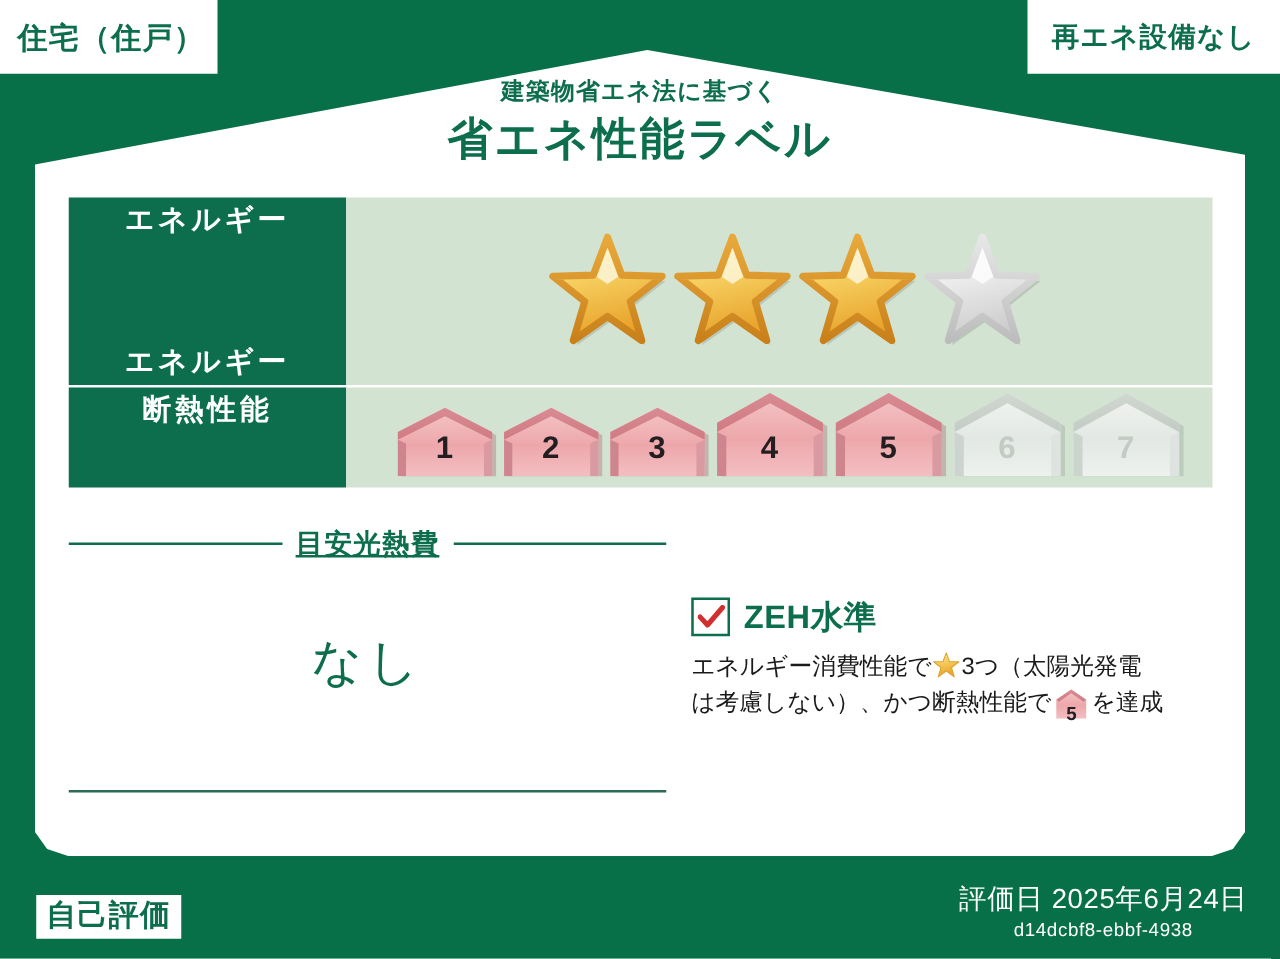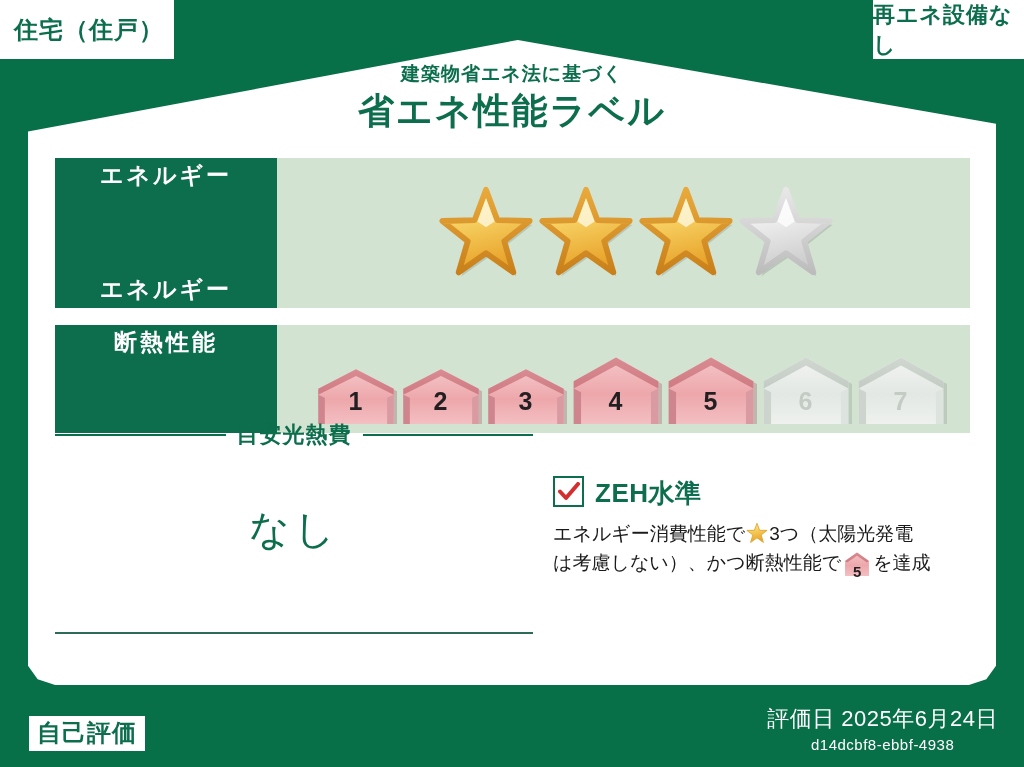--- a/index.html
+++ b/index.html
@@ -32,21 +32,21 @@
     z-index: 6;
   }
   #tag-left {
     left: 0; top: 0;
     width: 174px; height: 59px;
     font-size: 24px;
     padding-left: 4px;
   }
   #tag-right {
     right: 0; top: 0;
-    width: 151px; height: 59px;
+    width: 202px; height: 59px;
     font-size: 22px;
   }
 
   
   #house-card {
     position: absolute;
     left: 28px;
     top: 40px;
     width: 968px;
     height: 645px;
@@ -85,21 +85,21 @@
 
   
   .perf-row {
     position: absolute;
     z-index: 5;
     display: flex;
     left: 55px;
     width: 915px;
   }
   #row-energy { top: 158px; height: 150px; }
-  #row-insul  { top: 325px; height: 108px; }
+  #row-insul  { top: 310px; height: 80px; }
 
   .perf-label {
     background: #0c6e4c;
     color: #ffffff;
     font-weight: bold;
     display: flex;
     flex-direction: column;
     align-items: center;
     justify-content: space-between;
     flex: 0 0 222px;
@@ -160,20 +160,21 @@
     z-index: 5;
     left: 55px;
     top: 420px;
     width: 478px;
   }
   #cost-heading {
     display: flex;
     align-items: center;
     gap: 11px;
     color: #0c6e4c;
+    text-decoration: underline;
   }
   #cost-heading .rule {
     flex: 1 1 auto;
     height: 2px;
     background: #0c6e4c;
   }
   #cost-heading-text {
     font-size: 22px;
     font-weight: bold;
     letter-spacing: 1px;
@@ -200,20 +201,21 @@
   
   #zeh-section {
     position: absolute;
     z-index: 5;
     left: 553px;
     top: 476px;
     width: 420px;
   }
   #zeh-title-row {
     display: flex;
+    align-items: center;
     gap: 11px;
   }
   #zeh-checkbox {
     width: 31px; height: 31px;
     border: 2px solid #0c6e4c;
     background: #ffffff;
     display: flex;
     align-items: center;
     justify-content: center;
     flex: 0 0 auto;

